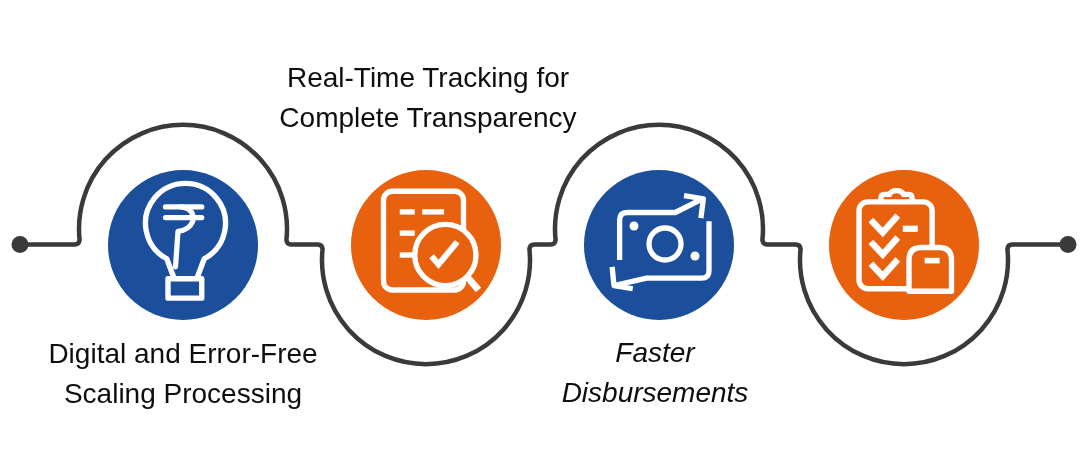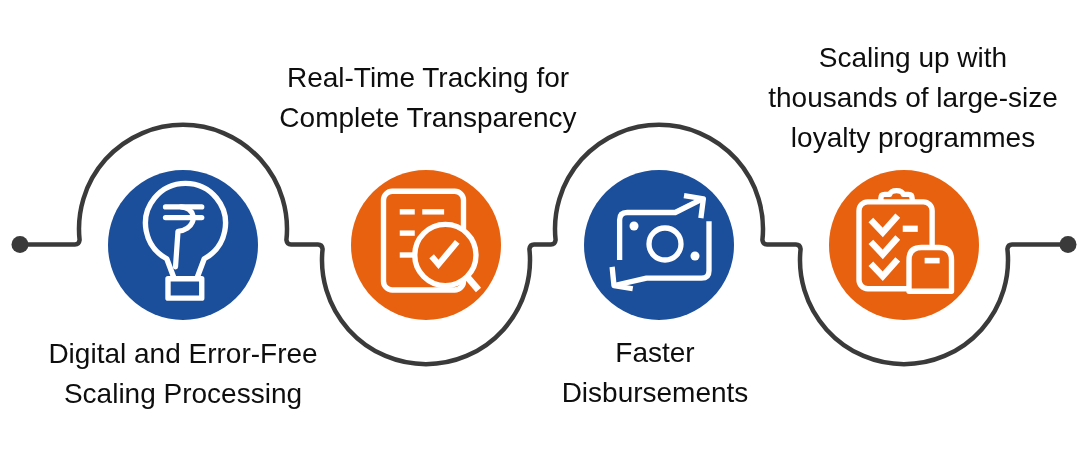--- a/index.html
+++ b/index.html
@@ -122,19 +122,16 @@
           <path class="ic" style="stroke-width:4.5" d="M 66.5 62.5 H 78.5"></path>
         </g>
       </g>
     </svg>
   </div>
 
   <div class="label" style="left:183px;top:334px;">Digital and Error-Free
 Scaling Processing</div>
   <div class="label" style="left:428px;top:58px;">Real-Time Tracking for
 Complete Transparency</div>
-  <div class="label" style="left:655px;top:333px;">Faster
+  <div class="label" style="left:655px;top:333px;font-style:italic;">Faster
 Disbursements</div>
-  <div class="label" style="left:913px;top:38px;">Scaling up with
-thousands of large-size
-loyalty programmes</div>
 
 </div>
 
 </body></html>

